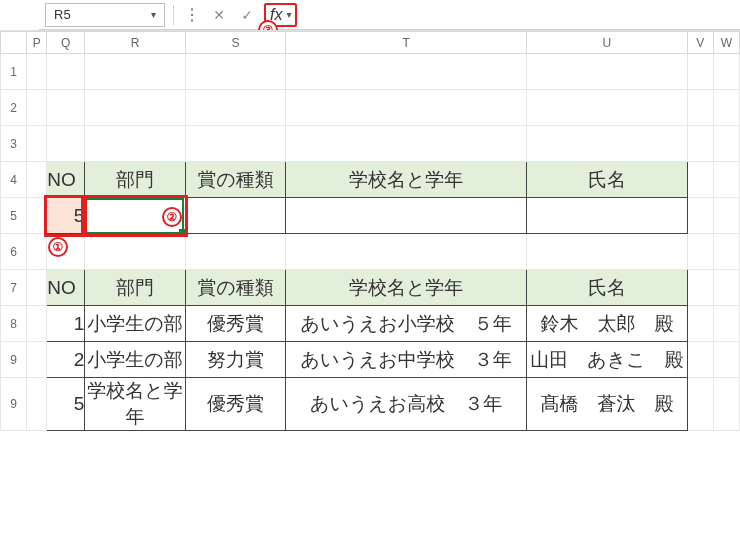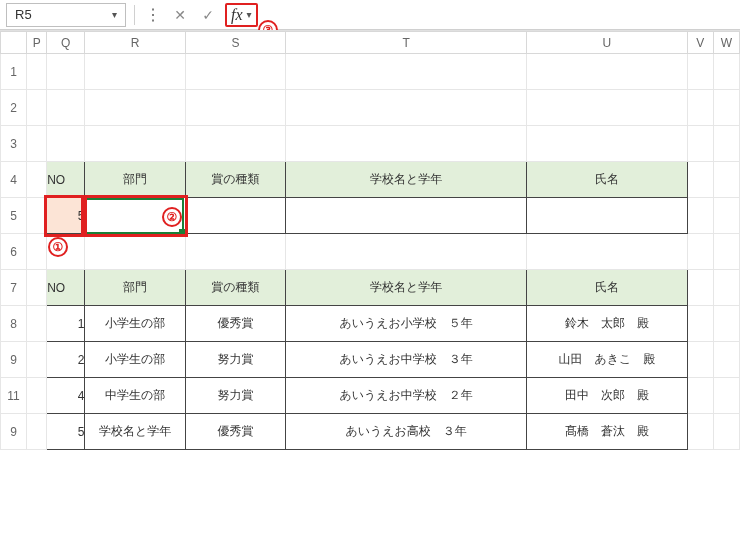--- a/index.html
+++ b/index.html
@@ -16,20 +16,21 @@
   }
   
   .formula-bar {
     display: flex;
     align-items: center;
     height: 30px;
     border-bottom: 1px solid #d0d0d0;
     padding: 2px 6px;
     gap: 6px;
     background: #fff;
+    margin-left: 39px;
   }
   .name-box {
     width: 120px;
     height: 24px;
     border: 1px solid #bfbfbf;
     display: flex;
     align-items: center;
     padding: 0 8px;
     justify-content: space-between;
     background: #fff;
@@ -44,21 +45,21 @@
     color:#888; font-size:14px;
   }
   .fx-wrap {
     display:flex; align-items:center;
     border: 2px solid #e02020;
     border-radius:2px;
     padding: 0 4px;
     height: 24px;
     position: relative;
   }
-  .fx-wrap .fx { font-style: italic; font-family: Liberation Serif, serif; font-size:16px; }
+  .fx-wrap .fx { font-style: italic; font-family: Liberation Sans, sans-serif; font-size:16px; }
   .fx-wrap .chev { font-size:10px; color:#555; margin-left:4px;}
   .fx-input {
     flex: 1;
     height: 24px;
     padding: 0 6px;
     display:flex; align-items:center;
   }
   .tooltip {
     position:absolute;
     top: 36px; left: 205px;
@@ -122,21 +123,21 @@
   .col-S{width:100px;}
   .col-T{width:240px;}
   .col-U{width:160px;}
   .col-V{width:26px;}
   .col-W{width:26px;}
   
   .cell {
     border:1px solid #444 !important;
     text-align:left;
     padding:0 8px;
-    font-size:12px;
+    font-size:19px;
   }
   .cell.num { text-align:right; }
   .hdrcell {
     background:#e2efda !important;
   }
   .pink { background:#fce4d6 !important; }
   
   .redbox {
     position:absolute;
     border: 3px solid #e02020;
@@ -302,31 +303,20 @@
           <td></td>
       <td class="cell num">2</td>
       <td class="cell">小学生の部</td>
       <td class="cell">努力賞</td>
       <td class="cell">あいうえお中学校　３年</td>
       <td class="cell">山田　あきこ　殿</td>
       <td></td>
           <td></td>
     </tr>
     <tr>
-      <td class="rowhead">11</td>
-          <td></td>
-      <td class="cell num">4</td>
-      <td class="cell">中学生の部</td>
-      <td class="cell">努力賞</td>
-      <td class="cell">あいうえお中学校　２年</td>
-      <td class="cell">田中　次郎　殿</td>
-      <td></td>
-          <td></td>
-    </tr>
-    <tr>
       <td class="rowhead">9</td>
           <td></td>
       <td class="cell num">5</td>
       <td class="cell">学校名と学年</td>
       <td class="cell">優秀賞</td>
       <td class="cell">あいうえお高校　３年</td>
       <td class="cell">髙橋　蒼汰　殿</td>
       <td></td>
           <td></td>
     </tr>

